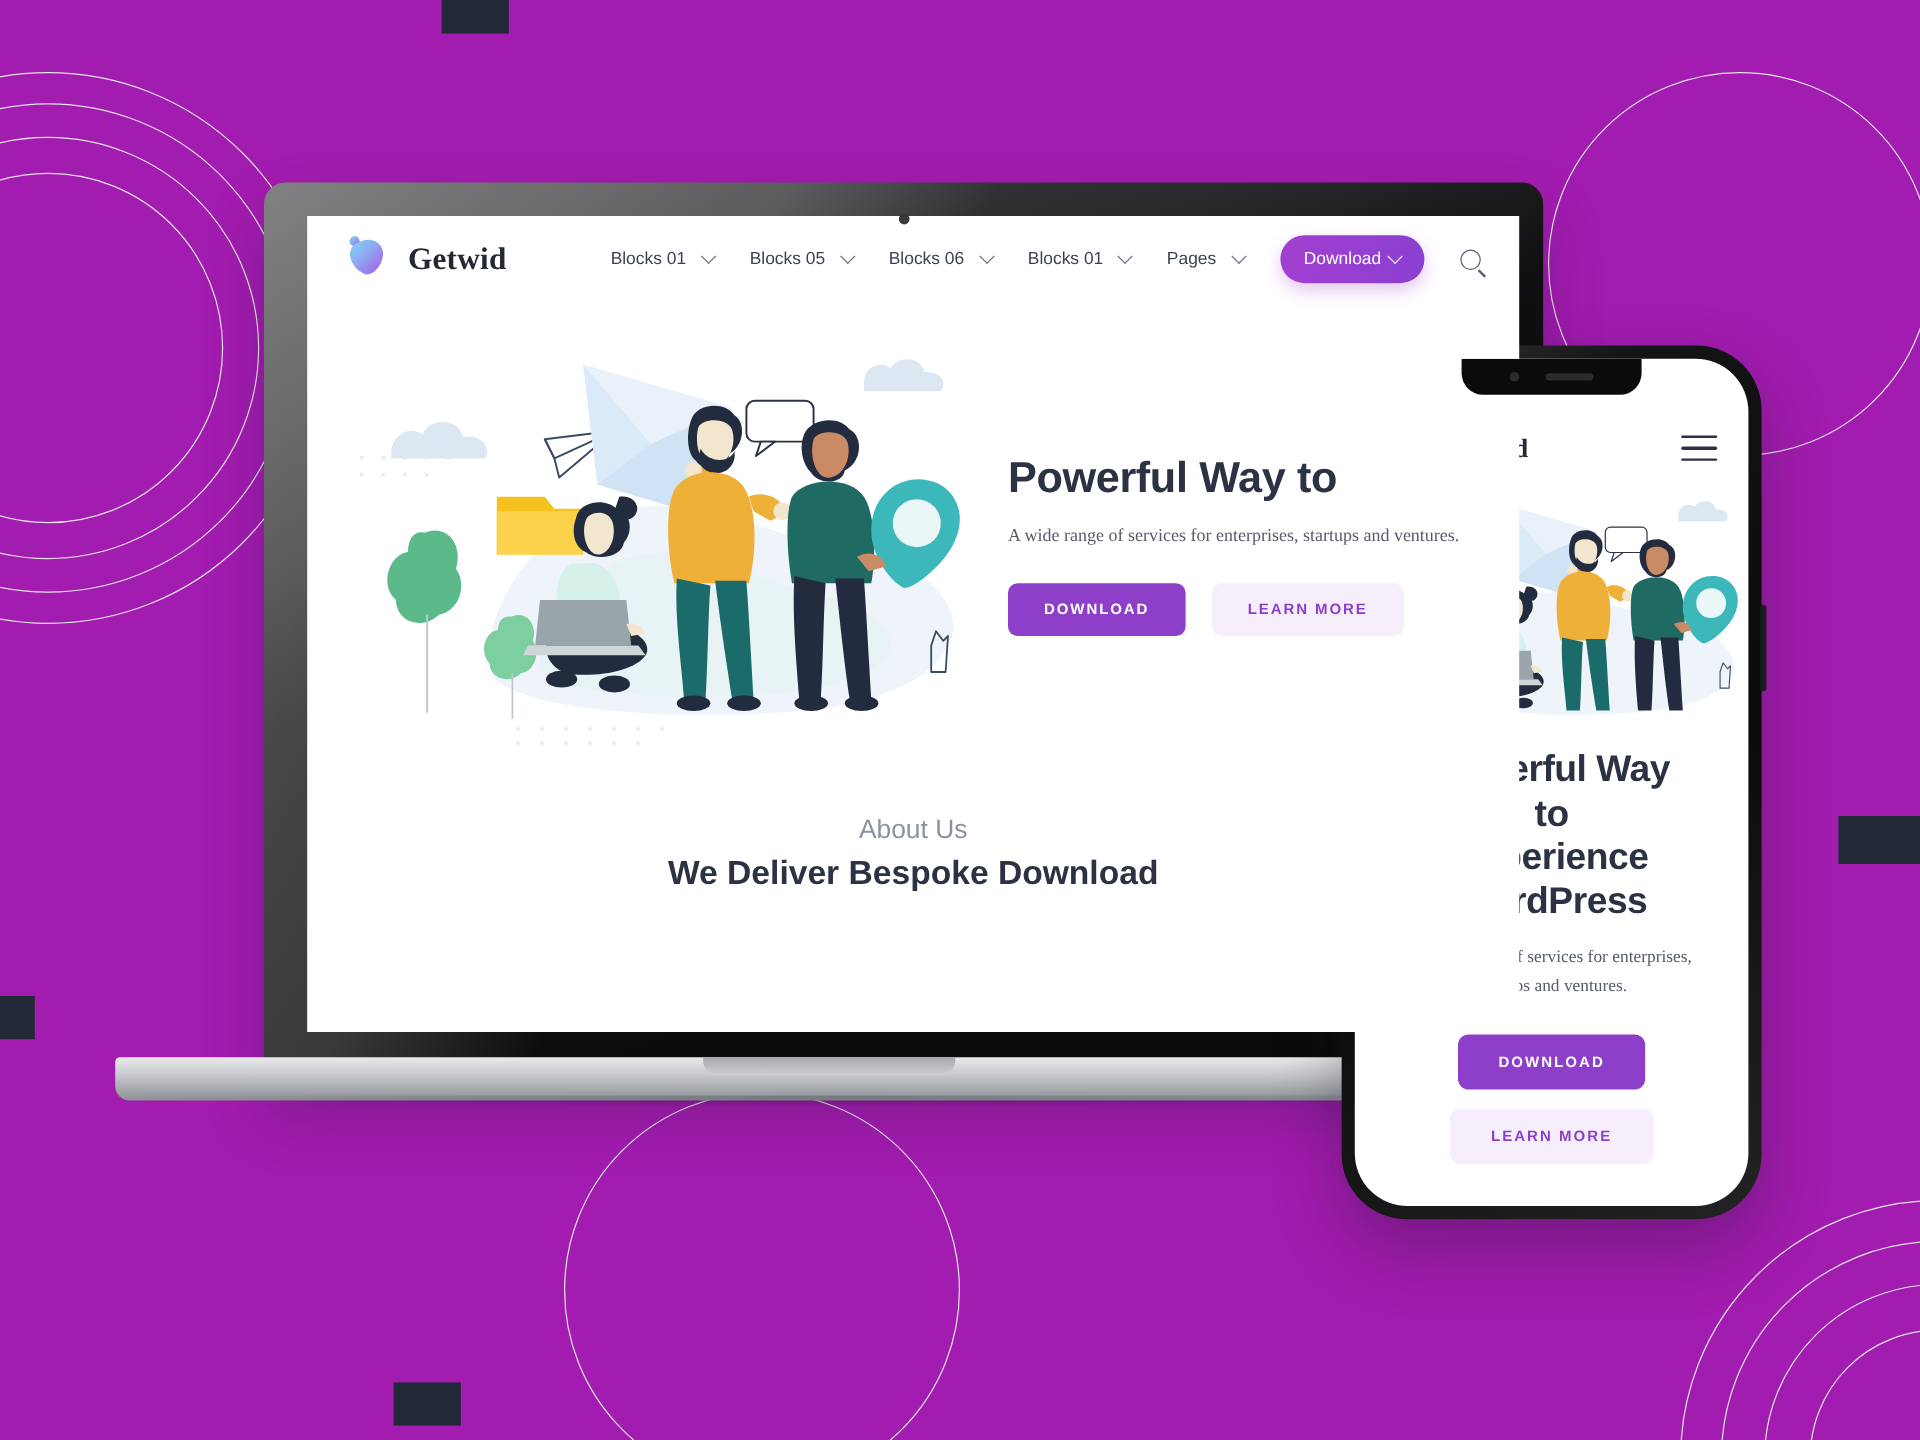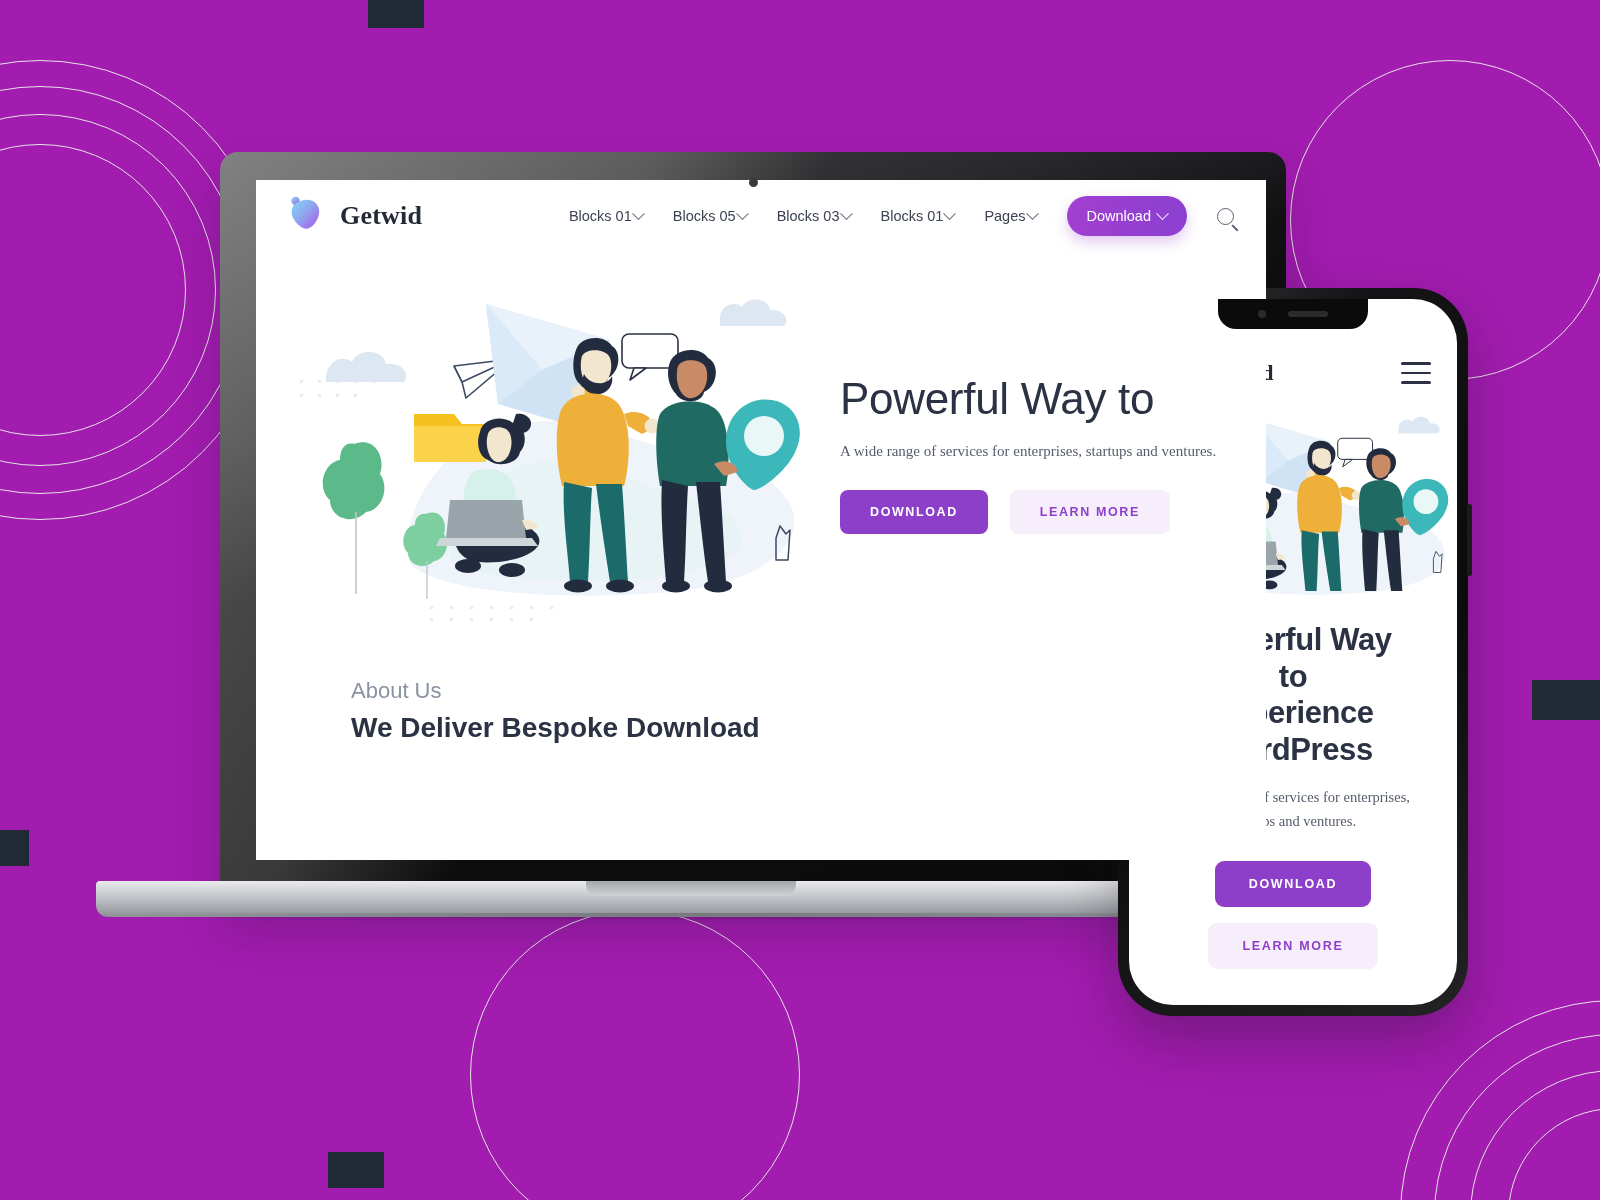--- a/index.html
+++ b/index.html
@@ -51,47 +51,47 @@
   .base-shadow{
     position:absolute; left:0; bottom:-6px; width:1190px; height:10px;
     background: radial-gradient(ellipse at 50% 0%, rgba(0,0,0,.22) 0%, rgba(0,0,0,0) 70%);
   }
 
   
   .site-nav { display:flex; align-items:center; height: 72px; padding: 0 32px 0 28px; }
   .brand { display:flex; align-items:center; gap:12px; }
   .brand-name { font-family:"Liberation Serif", serif; font-size:26px; font-weight:700; color:#232a36; letter-spacing:.2px; }
   .nav-menu { display:flex; align-items:center; gap:30px; margin-left:auto; }
-  .nav-item { display:flex; align-items:center; gap:2px; font-size:14.5px; color:#3b4252; white-space:nowrap; }
+  .nav-item { display:flex; align-items:center; gap:14px; font-size:14.5px; color:#3b4252; white-space:nowrap; }
   .chev { width:9px; height:9px; border-right:1.6px solid #6b7280; border-bottom:1.6px solid #6b7280;
           transform: rotate(45deg) translate(-2px,-2px); }
   .btn-download-nav {
     background: linear-gradient(95deg,#a23fd0,#8b3fd0);
     color:#fff; border-radius:26px; padding:12px 20px; font-size:14.5px;
     display:flex; align-items:center; gap:7px; box-shadow:0 6px 14px rgba(150,62,205,.28);
   }
   .btn-download-nav .chev { border-color:#f3e3ff; }
   .search-icon { width:17px; height:17px; border:1.8px solid #5a6072; border-radius:50%; position:relative; }
   .search-icon::after{ content:""; position:absolute; right:-6px; bottom:-5px; width:8px; height:1.8px;
                        background:#5a6072; transform: rotate(45deg); }
 
   
   .hero { display:flex; align-items:center; padding: 4px 0 0 10px; height: 400px; }
   .hero-art { width: 520px; height: 360px; position:relative; flex:none; margin-left:24px; }
   .hero-copy { flex:1; padding-left: 30px; }
-  .hero-title { font-size:44px; line-height:1.12; font-weight:400; color:#2b3243; letter-spacing:-.3px; }
+  .hero-title { font-size:36px; line-height:1.12; font-weight:700; color:#2b3243; letter-spacing:-.3px; }
   .hero-sub { margin-top:20px; font-family:"Liberation Serif",serif; font-size:15px; color:#555c6b; }
   .hero-actions { margin-top:30px; display:flex; gap:22px; }
   .btn-primary { background:#8e3fc9; color:#fff; border-radius:8px; padding:15px 30px;
                  font-size:12.5px; font-weight:700; letter-spacing:1.6px; }
   .btn-ghost { background:#f7eefc; color:#8e3fc9; border-radius:8px; padding:15px 30px;
                font-size:12.5px; font-weight:700; letter-spacing:1.6px; }
 
   
-  .about { text-align:left; padding: 26px 95px 0; }
+  .about { text-align:center; padding: 26px 95px 0; }
   .about-eyebrow { font-size:22px; color:#8b93a3; font-weight:400; }
   .about-title { margin-top:8px; font-size:28px; font-weight:700; color:#2b3243; }
   .about-text { margin-top:16px; font-family:"Liberation Serif",serif; font-size:15px;
                 line-height:1.6; color:#5a6170; max-width:680px; margin-left:auto; margin-right:auto; }
 
   
   #phone { position:absolute; left:1118px; top:288px; width:350px; height:728px; }
   .phone-shell {
     position:absolute; inset:0;
     background: linear-gradient(150deg,#3b3b3d 0%,#141416 16%,#0b0b0c 55%,#232325 100%);
@@ -188,21 +188,21 @@
           <nav class="nav-menu">
             <span class="nav-item">
               <span>Blocks 01</span>
               <i class="chev"></i>
             </span>
             <span class="nav-item">
               <span>Blocks 05</span>
               <i class="chev"></i>
             </span>
             <span class="nav-item">
-              <span>Blocks 03</span>
+              <span>Blocks 06</span>
               <i class="chev"></i>
             </span>
             <span class="nav-item">
               <span>Blocks 01</span>
               <i class="chev"></i>
             </span>
             <span class="nav-item">
               <span>Pages</span>
               <i class="chev"></i>
             </span>

